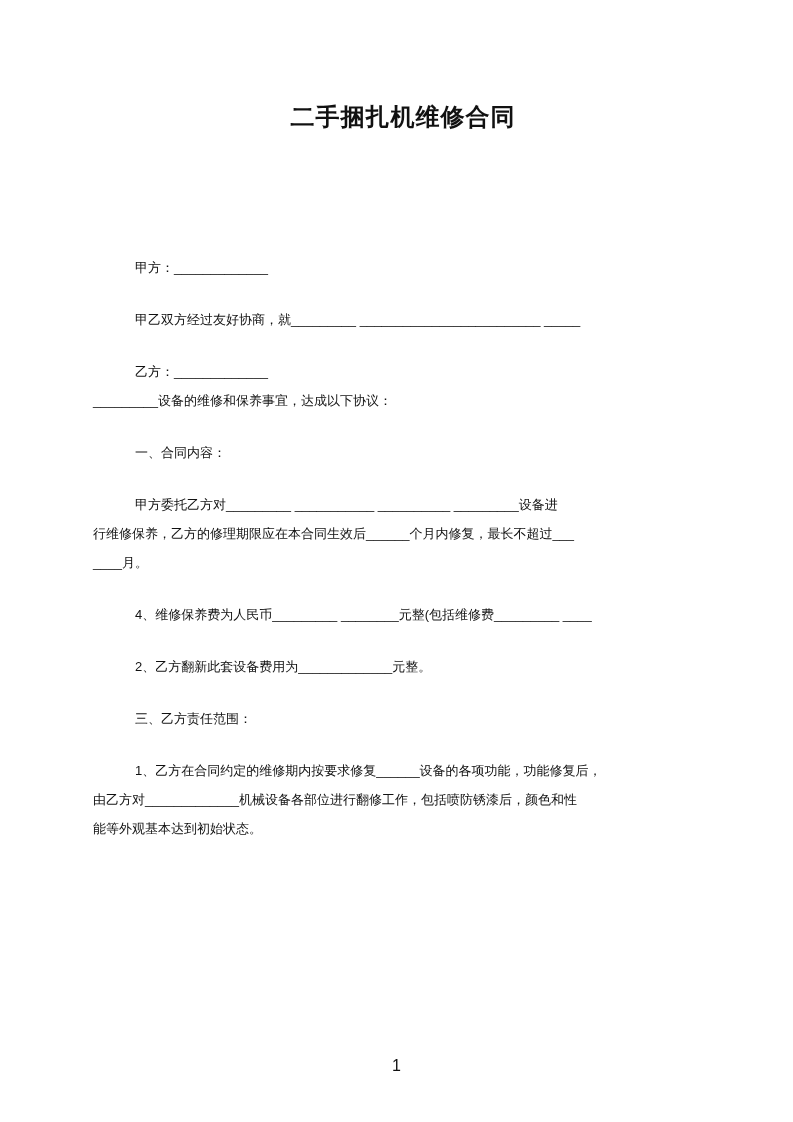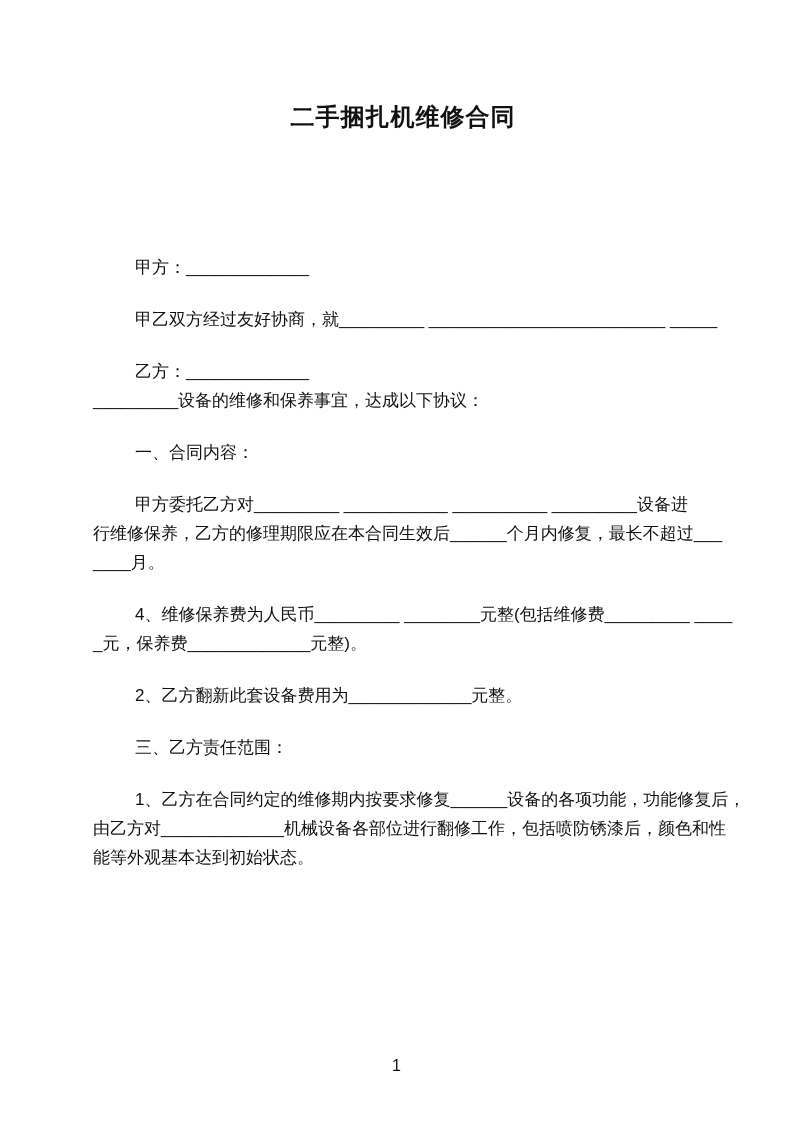--- a/index.html
+++ b/index.html
@@ -23,21 +23,21 @@
   .doc-title {
     margin-top: 100px;
     font-size: 24px;
     line-height: 33px;
     font-weight: bold;
     text-align: center;
     letter-spacing: 1px;
     white-space: pre;
   }
   .line {
-    font-size: 17px;
+    font-size: 13px;
     line-height: 29px;
     white-space: pre;
     margin: 0;
   }
   .indent {
     padding-left: 42px;
   }
   .gap {
     margin-top: 23px;
   }
@@ -67,21 +67,20 @@
 
     <div class="line indent gap">乙方：_____________</div>
     <div class="line">_________设备的维修和保养事宜，达成以下协议：</div>
 
     <div class="line indent gap">一、合同内容：</div>
     <div class="line indent gap">甲方委托乙方对_________ ___________ __________ _________设备进</div>
     <div class="line">行维修保养，乙方的修理期限应在本合同生效后______个月内修复，最长不超过___</div>
     <div class="line">____月。</div>
 
     <div class="line indent gap">4、维修保养费为人民币_________ ________元整(包括维修费_________ ____</div>
-    <div class="line">_元，保养费_____________元整)。</div>
     <div class="line indent gap">2、乙方翻新此套设备费用为_____________元整。</div>
 
     <div class="line indent gap">三、乙方责任范围：</div>
     <div class="line indent gap">1、乙方在合同约定的维修期内按要求修复______设备的各项功能，功能修复后，</div>
     <div class="line">由乙方对_____________机械设备各部位进行翻修工作，包括喷防锈漆后，颜色和性</div>
     <div class="line">能等外观基本达到初始状态。</div>
 
   </div>
 
   <div class="page-footer">1</div>

